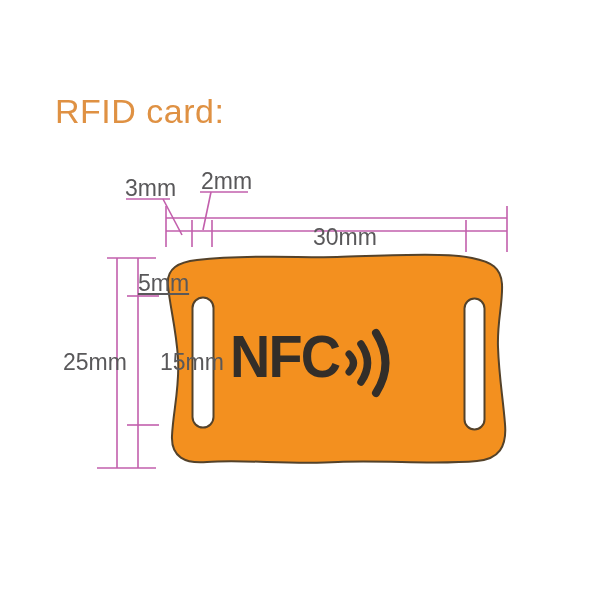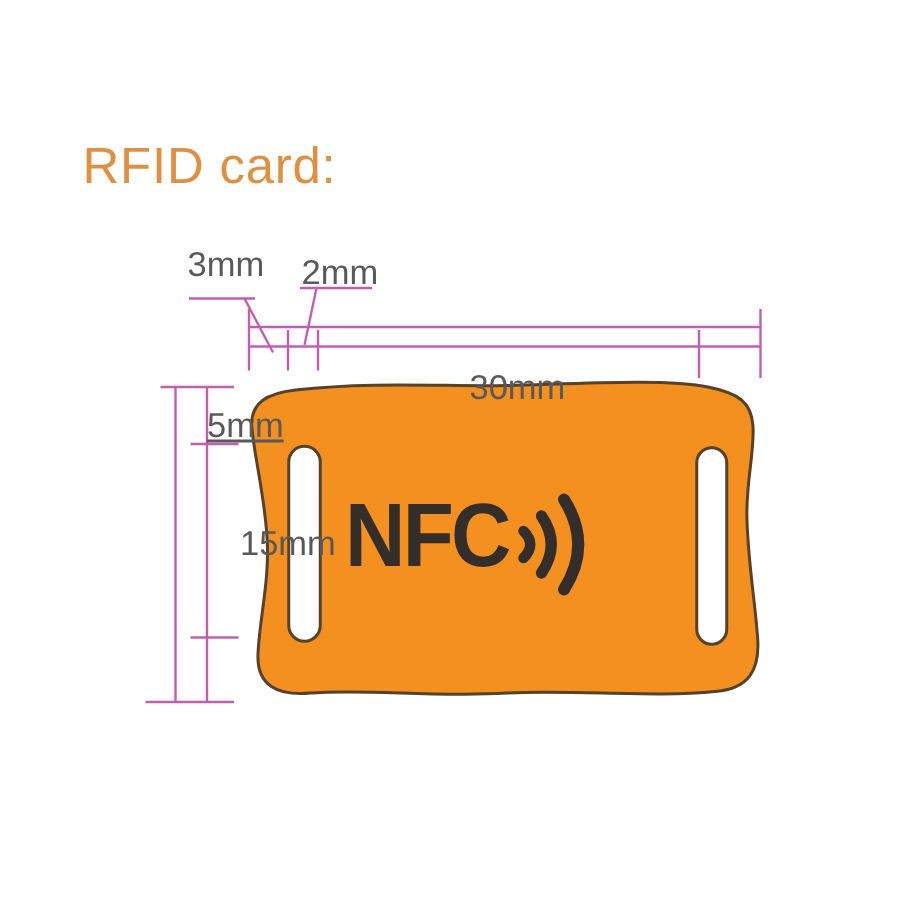--- a/index.html
+++ b/index.html
@@ -24,24 +24,24 @@
     letter-spacing: 0.5px;
     white-space: nowrap;
   }
   .dim-label {
     position: absolute;
     color: #59585a;
     font-size: 23px;
     line-height: 1;
     white-space: nowrap;
   }
-  #label-3mm  { left: 125px; top: 165px; text-align: center; }
+  #label-3mm  { left: 125px; top: 177px; text-align: center; }
   #label-2mm  { left: 201px; top: 170px; text-align: center; }
   #label-40mm { left: 322px; top: 196px; }
-  #label-30mm { left: 313px; top: 247px; }
+  #label-30mm { left: 313px; top: 226px; }
   #label-5mm  { left: 138px; top: 272px; text-decoration: underline; }
   #label-25mm { left: 63px;  top: 351px; }
   #label-15mm { left: 128px; top: 351px; margin-left: 32px; }
   #diagram-svg {
     position: absolute;
     left: 0;
     top: 0;
   }
   #nfc-label {
     position: absolute;
@@ -120,17 +120,18 @@
       <path d="M 349 354 Q 358 363 349 372" stroke-width="7"></path>
       <path d="M 361 344 Q 374 363 361 382" stroke-width="7.5"></path>
       <path d="M 376 333 Q 395 363 376 393" stroke-width="8"></path>
     </g>
   </svg>
 
   <div id="label-3mm" class="dim-label">3mm</div>
   <div id="label-2mm" class="dim-label">2mm</div>
   <div id="label-30mm" class="dim-label">30mm</div>
   <div id="label-5mm" class="dim-label">5mm</div>
+  <div id="label-25mm" class="dim-label">25mm</div>
   <div id="label-15mm" class="dim-label">15mm</div>
 
   <div id="nfc-label">NFC</div>
 
 </div>
 
 </body></html>

